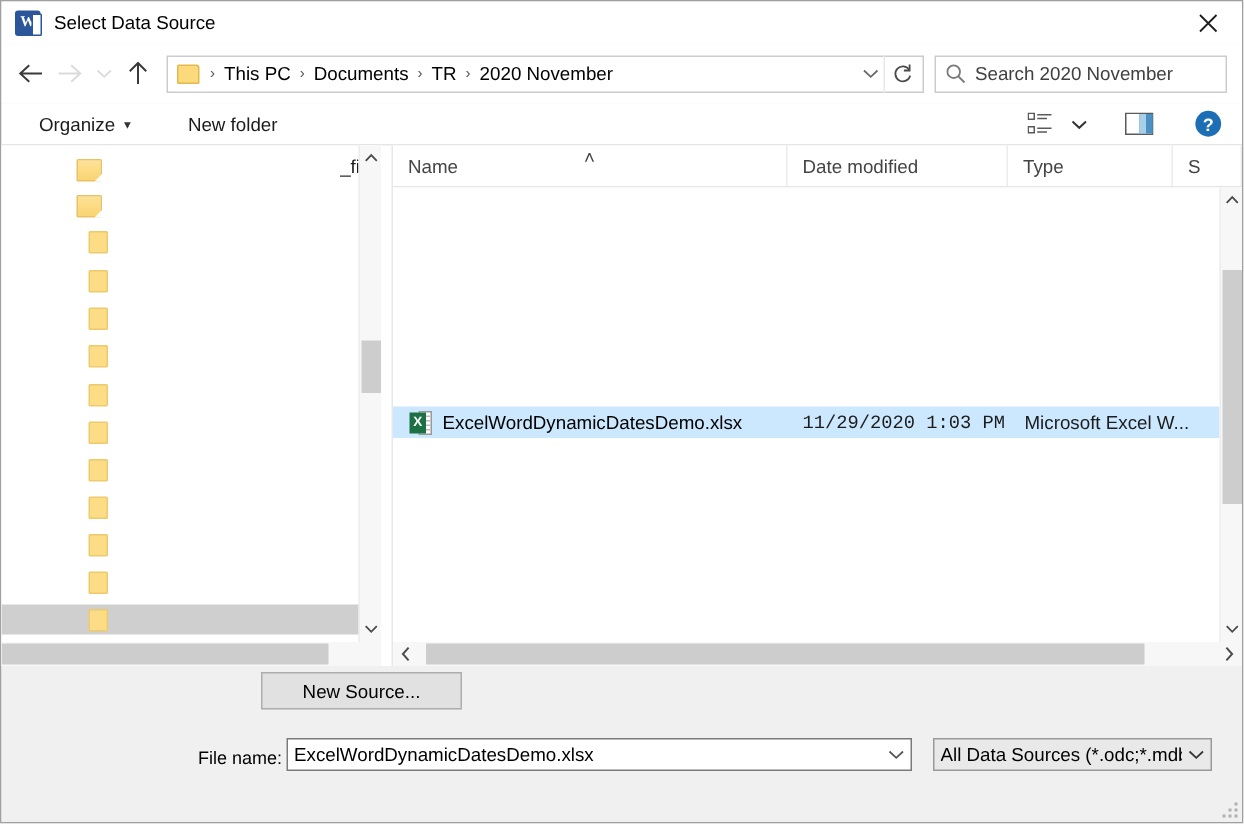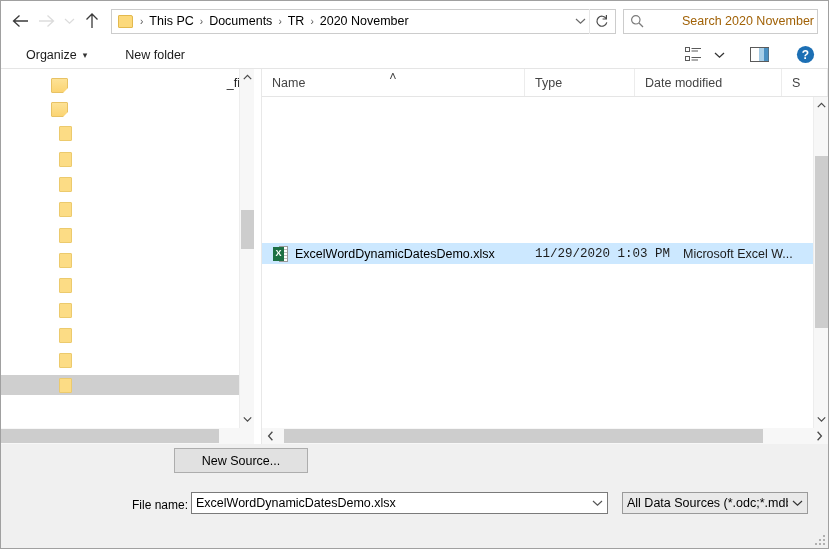--- a/index.html
+++ b/index.html
@@ -143,23 +143,22 @@
     margin-left: 7px;
     flex: 0 0 auto;
   }
   .search-ico {
     width: 26px; height: 23px;
     display: flex; align-items: center; justify-content: center;
     flex: 0 0 auto;
   }
   .search-ph {
     font-size: 12.5px;
-    color: #a16207;
+    color: #404040;
     white-space: nowrap;
-    margin-left: 32px;
   }
 
   
   .toolbar {
     height: 28px; min-height: 28px;
     background: #ffffff;
     border-bottom: 1px solid #e5e5e5;
     display: flex; align-items: center;
     padding: 0 8px 0 18px;
     position: relative;
@@ -470,20 +469,29 @@
     position: absolute;
     width: 2px; height: 2px;
     background: #b0b0b0;
   }
 </style>
 </head>
 <body>
 
 <div class="dialog">
 
+  <div class="titlebar">
+    <div class="word-icon"></div>
+    <div class="title-text">Select Data Source</div>
+    <div class="close-btn">
+      <svg width="13" height="13" viewBox="0 0 13 13">
+        <path d="M1 1 L12 12 M12 1 L1 12" stroke="#1c1c1c" stroke-width="1.2" fill="none"></path>
+      </svg>
+    </div>
+  </div>
 
   <div class="navrow">
     <div class="navbtn">
       <svg width="17" height="14" viewBox="0 0 17 14">
         <path d="M7.5 1.5 L1.5 7 L7.5 12.5 M1.5 7 L16 7" stroke="#3a3a3a" stroke-width="1.3" fill="none"></path>
       </svg>
     </div>
     <div class="navbtn disabled">
       <svg width="17" height="14" viewBox="0 0 17 14">
         <path d="M9.5 1.5 L15.5 7 L9.5 12.5 M15.5 7 L1 7" stroke="#9a9a9a" stroke-width="1.3" fill="none"></path>
@@ -675,25 +683,25 @@
 
     <div class="splitter"></div>
 
     <div class="filepane">
 
       <div class="colheader">
         <div class="col col-name">
           <span class="sort-caret">˄</span>
           <span>Name</span>
         </div>
+        <div class="col col-date">
+          <span>Date modified</span>
+        </div>
         <div class="col col-type">
           <span>Type</span>
-        </div>
-        <div class="col col-date">
-          <span>Date modified</span>
         </div>
         <div class="col col-size">
           <span>S</span>
         </div>
       </div>
 
       <div class="listarea">
         <div id="rows-host">
             <div class="filerow selected" style="top: 146px;">
               <span class="xls-ico">

